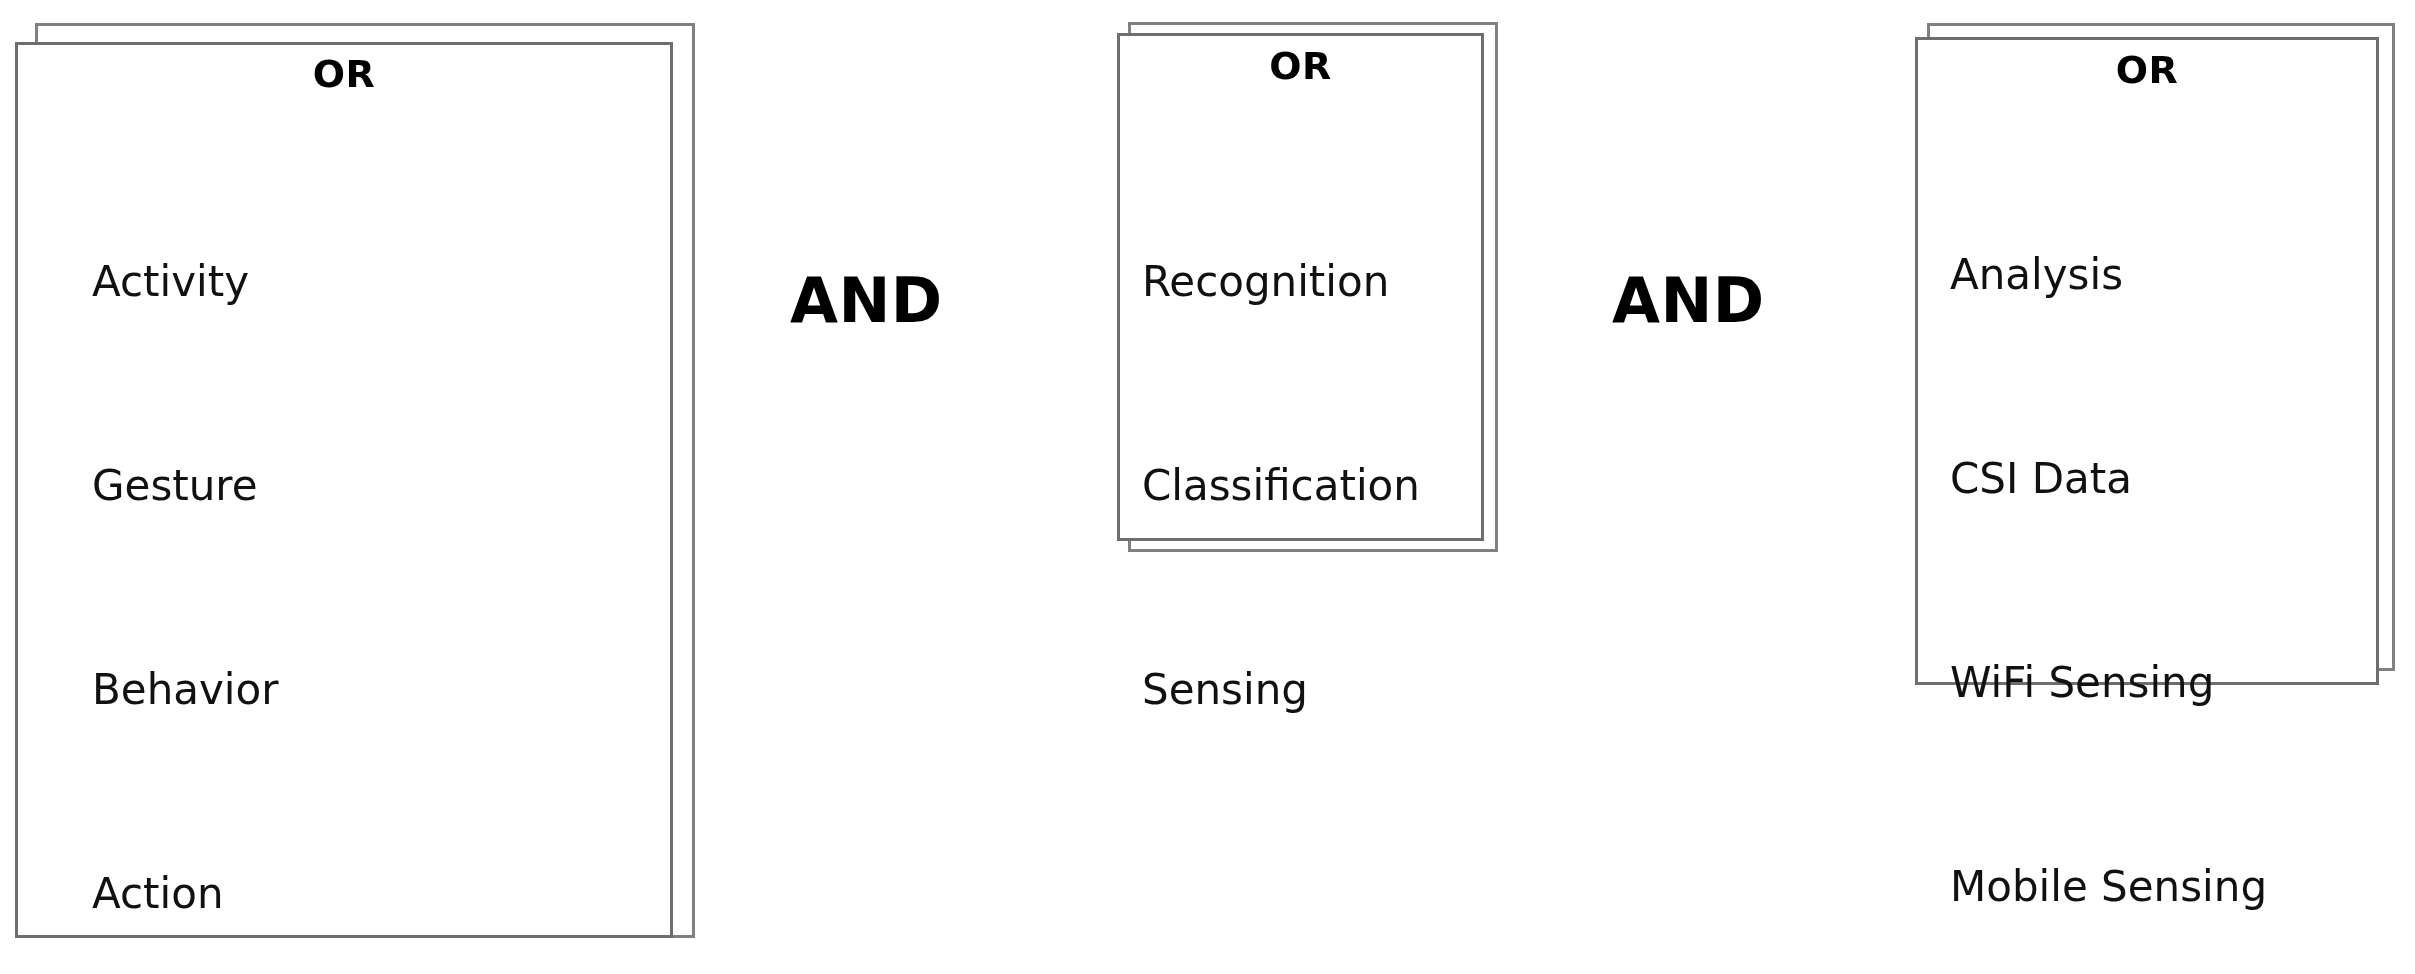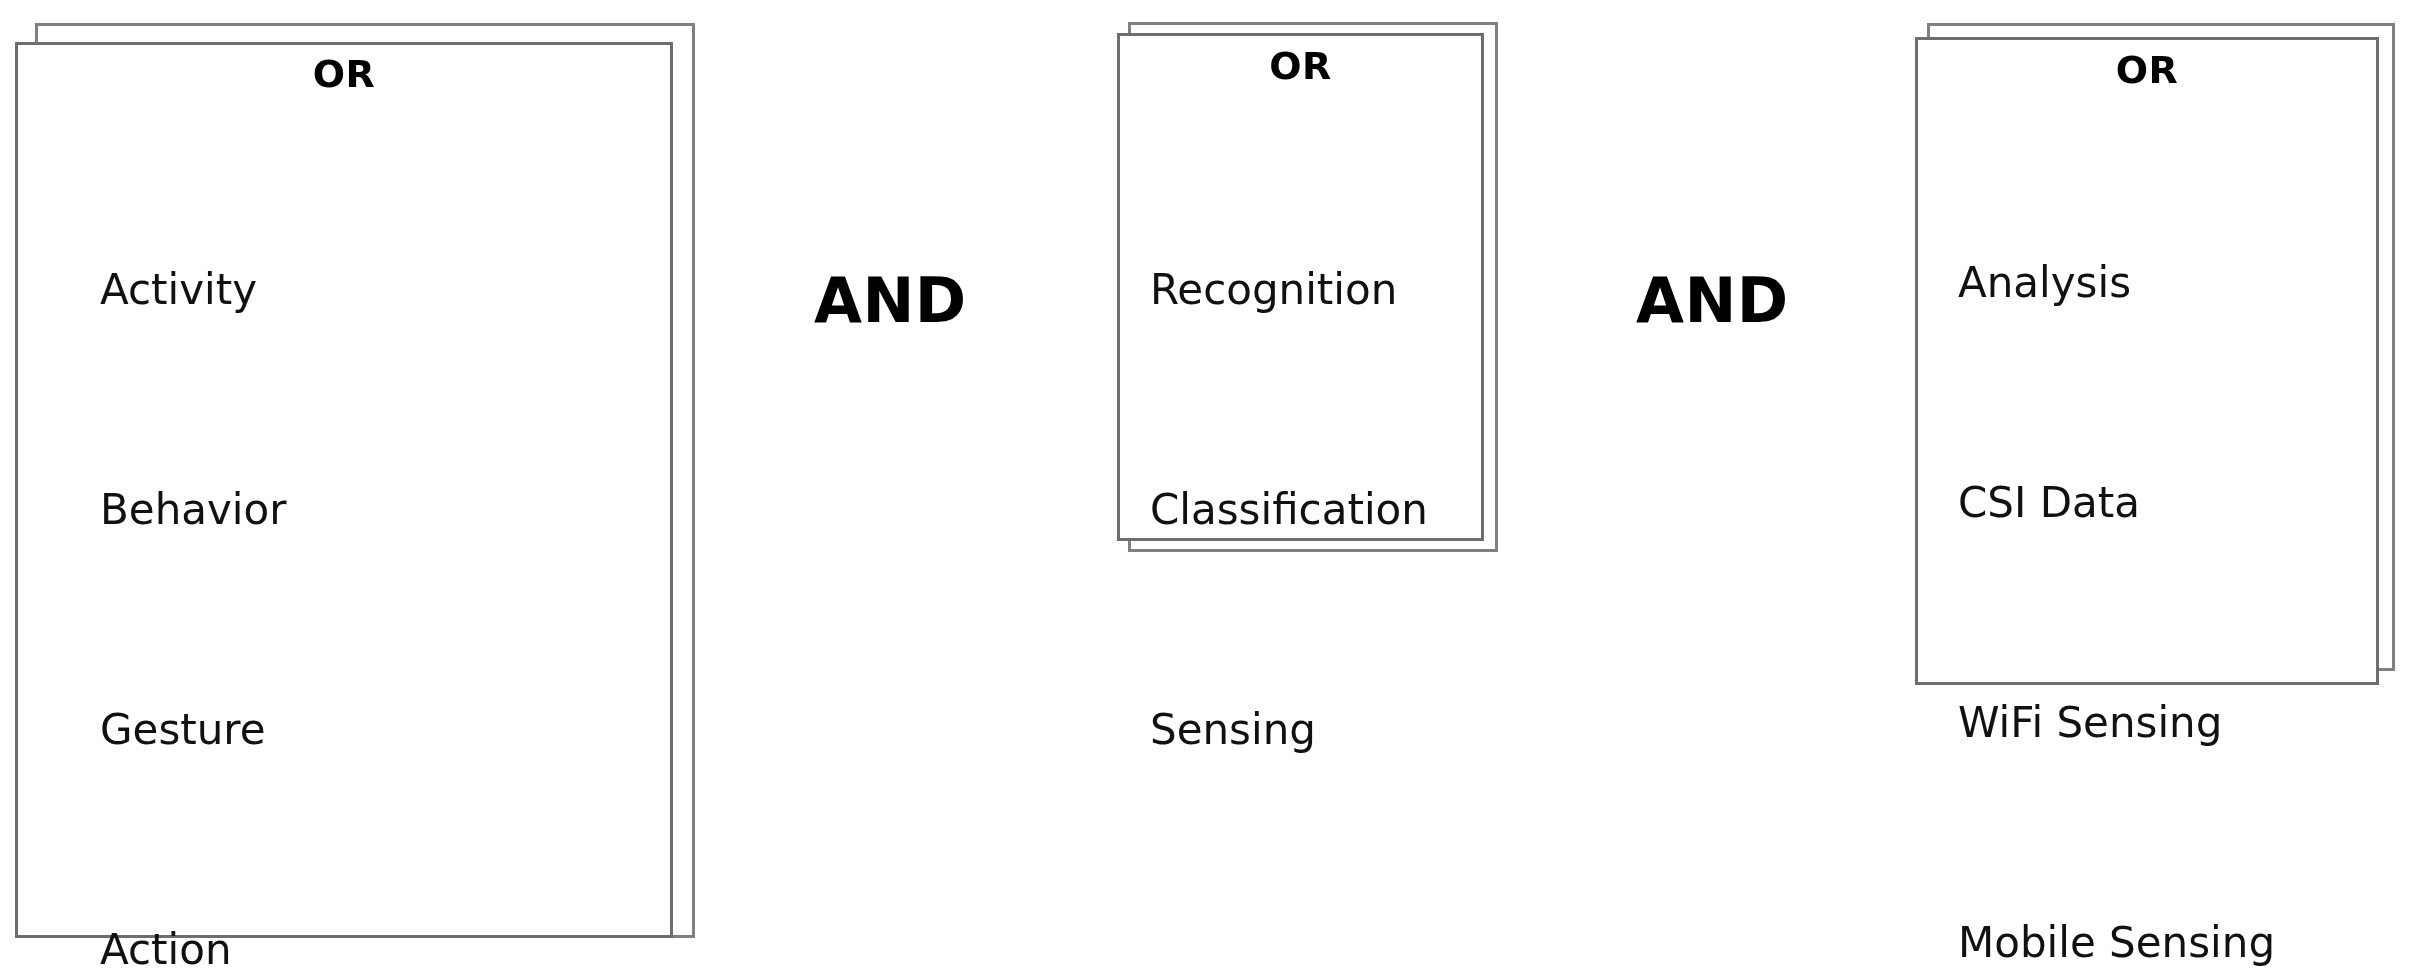--- a/index.html
+++ b/index.html
@@ -50,32 +50,31 @@
 
   .box-list {
     position: absolute;
     list-style: none;
     margin: 0;
     padding: 0;
     color: #111111;
     white-space: pre;
   }
   .box-list li {
-    margin: 8px;
+    margin: 0;
     padding: 0;
   }
 
   
   .and-label {
     position: absolute;
     font-weight: bold;
     color: #000000;
     letter-spacing: 0.5px;
     line-height: 1;
-    margin-left: 24px;
   }
 
   
   #group-concepts { left: 0px; top: 0px; width: 760px; height: 974px; }
   #group-concepts .box-back  { left: 35px;  top: 23px;  width: 660px; height: 915px; }
   #group-concepts .box-front { left: 15px;  top: 42px;  width: 658px; height: 896px; }
   #group-concepts .box-title { top: 52px;  left: 15px; width: 658px; font-size: 38px; }
   #group-concepts .box-list  { left: 92px; top: 112px; font-size: 42px; line-height: 68px; }
 
   
@@ -100,22 +99,22 @@
 <body>
 
 <div id="canvas">
 
   <div class="box-group" id="group-concepts">
     <div class="box-back"></div>
     <div class="box-front"></div>
     <div class="box-title">OR</div>
     <ul class="box-list">
       <li>Activity</li>
+      <li>Gesture</li>
       <li>Behavior</li>
-      <li>Gesture</li>
       <li>Action</li>
       
       
       
       
       
       
       
       
     </ul>

